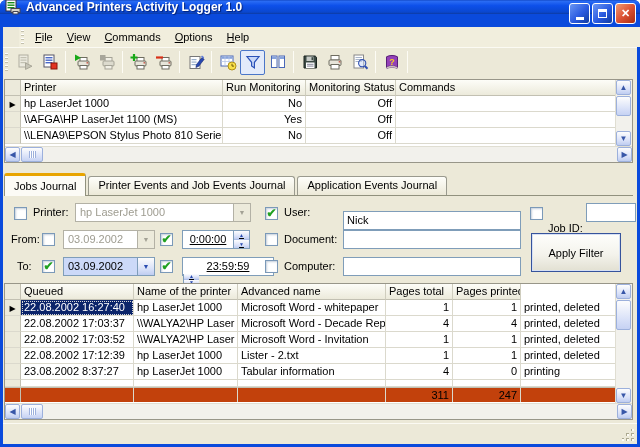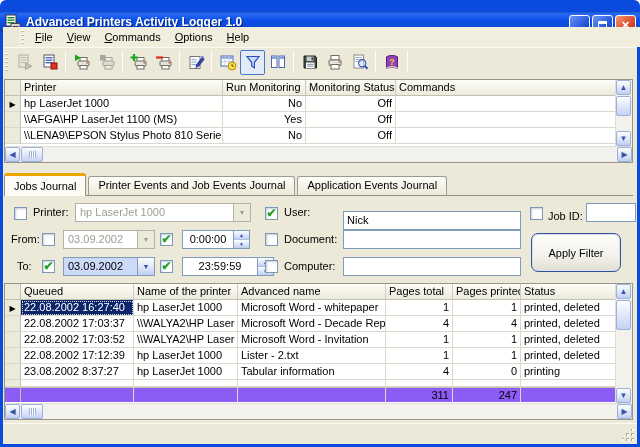--- a/index.html
+++ b/index.html
@@ -1,19 +1,19 @@
 <!DOCTYPE html>
 <html><head>
 <meta charset="utf-8">
 <style>
   html,body{margin:0;padding:0;background:#fff;}
   *{box-sizing:border-box;}
   .win{position:relative;width:640px;height:447px;background:#0a4adc;font-family:"Liberation Sans",sans-serif;font-size:11px;color:#000;border-radius:6px 6px 0 0;overflow:hidden;}
   
-  .titlebar{position:absolute;left:0;top:12px;width:640px;height:20px;display:flex;align-items:center;padding:0 5px;
+  .titlebar{position:absolute;left:0;top:0;width:640px;height:14px;display:flex;align-items:center;padding:0 5px;
     background:linear-gradient(180deg,#2b66d8 0%,#1651d8 5%,#2a6cf4 9%,#0d50ea 40%,#0a47d0 86%,#0c3fb0 96%,#0a369c 100%);}
   .titlebar .title{color:#fff;font-weight:bold;font-size:12px;margin-left:5px;text-shadow:1px 1px 1px #00227a;white-space:nowrap;}
   .winbtns{position:absolute;right:4px;top:3px;display:flex;}
   .wbtn{width:21px;height:21px;margin-left:2px;border:1px solid #fff;border-radius:3px;display:flex;align-items:center;justify-content:center;color:#fff;font-weight:bold;font-size:11px;
     background:linear-gradient(135deg,#6a96f4 0%,#2a5ae0 55%,#123c9e 100%);}
   .wbtn.close{background:linear-gradient(135deg,#f09a72 0%,#dd5335 50%,#aa2d10 100%);}
   .minbar{display:block;width:8px;height:3px;background:#fff;margin-top:10px;}
   .maxbox{display:block;width:9px;height:9px;border:1px solid #fff;border-top-width:3px;}
   
   .client{position:absolute;left:3px;top:27px;width:634px;height:417px;background:#ece9d8;}
@@ -37,21 +37,21 @@
   .grow{display:flex;}
   .gcell{height:16px;border-right:1px solid #dbd9cd;border-bottom:1px solid #dbd9cd;padding:1px 3px;overflow:hidden;white-space:nowrap;background:#fff;}
   .ind{width:16px;background:#eceadb;border-right:1px solid #c2c0b2;text-align:center;padding:1px 0;}
   .ind .arrow{font-size:8px;line-height:12px;}
   .num{text-align:right;}
   .sel{background:#0b246a;color:#fff;outline:1px dotted #d8d8d8;outline-offset:-2px;}
   .w-prn{width:202px}.w-run{width:83px}.w-mon{width:90px}.w-com{flex:1;border-right:none}
   .w2-q{width:113px}.w2-n{width:104px}.w2-d{width:148px}.w2-pt{width:67px}.w2-pp{width:68px}.w2-s{flex:1;border-right:none}
   .rowgap{display:flex;}
   .rowgap .gcell{height:7px;}
-  .totals .gcell{height:15px;background:#8b5cf6;border-top:1px solid #c2c0b2;border-bottom:none;}
+  .totals .gcell{height:15px;background:#c2410c;border-top:1px solid #c2c0b2;border-bottom:none;}
   
   .vscroll{position:absolute;right:0;top:0;bottom:16px;width:17px;background:#f2f1ec;border-left:1px solid #e0ded2;display:flex;flex-direction:column;}
   .hscroll{position:absolute;left:0;right:0;bottom:0;height:16px;background:#f2f1ec;border-top:1px solid #e0ded2;display:flex;align-items:center;}
   .sbtn{flex:none;width:15px;height:15px;margin:0;border:1px solid #9cb0dc;border-radius:2px;background:linear-gradient(180deg,#fdfdfd,#d9e1f8 65%,#bfcdf1);color:#3857a8;display:flex;align-items:center;justify-content:center;font-size:8px;line-height:8px;}
   .sthumb{border:1px solid #9cb0dc;border-radius:2px;background:linear-gradient(180deg,#fdfdfd,#d9e1f8 65%,#c6d2f3);display:flex;align-items:center;justify-content:center;}
   .sthumb.v{width:15px;height:20px;margin:1px 0;}
   .sthumb.h{width:22px;height:15px;margin:0 1px;}
   .thgrip{width:7px;height:7px;background:repeating-linear-gradient(90deg,#9cb0dc 0 1px,#fff 1px 2px);}
   .sspace{flex:1;}
   .vscroll .sspace{flex:1;}
@@ -65,26 +65,26 @@
   .cb .chk{display:none;color:#21a121;font-size:12px;font-weight:bold;line-height:10px;margin-top:-1px;}
   .cb.checked .chk{display:block;}
   .tfield{position:absolute;height:19px;background:#fff;border:1px solid #7f9db9;padding:2px 3px;white-space:nowrap;overflow:hidden;}
   .combo{position:absolute;height:19px;border:1px solid #7f9db9;background:#fff;display:flex;}
   .combo .txt{flex:1;padding:2px 4px;white-space:nowrap;overflow:hidden;}
   .combo .drop{width:17px;border-left:1px solid #7f9db9;background:linear-gradient(180deg,#fdfdfd,#d9e1f8 65%,#bfcdf1);color:#2a4cb0;display:flex;align-items:center;justify-content:center;font-size:7px;}
   .combo.disabled{border-color:#b3b1a5;}
   .combo.disabled .txt{color:#9e9c90;}
   .combo.disabled .drop{background:#eceadb;border-left-color:#b3b1a5;color:#a3a195;}
   .combo.litblue .txt{background:#ccd9f8;}
-  .spin{position:absolute;height:19px;border:1px solid #7f9db9;background:#fff;display:flex;}
+  .spin{position:absolute;height:19px;border:1px solid #7f9db9;background:#fff;display:flex;text-decoration:underline;}
   .spin .txt{flex:1;padding:2px 3px;text-align:center;white-space:nowrap;}
   .spin .btns{width:16px;display:flex;flex-direction:column;border-left:1px solid #7f9db9;}
   .spin .sb{flex:1;background:linear-gradient(180deg,#fdfdfd,#d9e1f8 65%,#bfcdf1);color:#2a4cb0;font-size:5px;line-height:5px;display:flex;align-items:center;justify-content:center;}
   .spin .sb:first-child{border-bottom:1px solid #aebfe8;}
-  .applybtn{position:absolute;left:528px;top:206px;width:90px;height:39px;background:linear-gradient(180deg,#fefefc,#f4f3ec 55%,#e2e0d2);border:1px solid #36539c;border-radius:7px;display:flex;align-items:center;justify-content:center;box-shadow:0 0 0 1px #d6e0f4 inset;}
+  .applybtn{position:absolute;left:528px;top:206px;width:90px;height:39px;background:linear-gradient(180deg,#fefefc,#f4f3ec 55%,#e2e0d2);border:1px solid #36539c;border-radius:0;display:flex;align-items:center;justify-content:center;box-shadow:0 0 0 1px #d6e0f4 inset;}
   
   .status{position:absolute;left:0;top:396px;width:634px;height:21px;background:#ece9d8;border-top:1px solid #fbfaf3;}
   .sizegrip{position:absolute;right:2px;bottom:2px;}
 </style>
 </head>
 <body>
 
 <div class="win">
   <div class="titlebar">
     <svg width="16" height="16" viewBox="0 0 16 16">
@@ -305,21 +305,21 @@
     <span class="combo disabled" style="left:72px;top:176px;width:176px;">
       <span class="txt">hp LaserJet 1000</span>
       <span class="drop">▼</span>
     </span>
     <span class="cb checked" style="left:262px;top:180px;">
         <span class="chk">✔</span>
       </span>
     <span class="flabel" style="left:281px;top:179px;">User:</span>
     <span class="tfield" style="left:340px;top:184px;width:178px;">Nick</span>
     <span class="cb" style="left:527px;top:180px;"></span>
-    <span class="flabel" style="left:545px;top:183px;">Job ID:</span>
+    <span class="flabel" style="left:545px;top:195px;">Job ID:</span>
     <span class="tfield" style="left:583px;top:176px;width:50px;"></span>
 
     <span class="flabel" style="left:8px;top:206px;">From:</span>
     <span class="cb" style="left:39px;top:206px;"></span>
     <span class="combo disabled" style="left:60px;top:203px;width:92px;">
       <span class="txt">03.09.2002</span>
       <span class="drop">▼</span>
     </span>
     <span class="cb checked" style="left:157px;top:206px;">
         <span class="chk">✔</span>
@@ -340,40 +340,39 @@
     <span class="cb checked" style="left:39px;top:233px;">
         <span class="chk">✔</span>
       </span>
     <span class="combo litblue" style="left:60px;top:230px;width:92px;">
       <span class="txt">03.09.2002</span>
       <span class="drop">▼</span>
     </span>
     <span class="cb checked" style="left:157px;top:233px;">
         <span class="chk">✔</span>
       </span>
-    <span class="spin" style="left:179px;top:230px;width:92px;">
+    <span class="spin" style="left:179px;top:230px;width:92px;flex-direction:column;">
       <span class="txt">23:59:59</span>
       <span class="btns">
           <span class="sb">▲</span>
           <span class="sb">▼</span>
         </span>
     </span>
     <span class="cb" style="left:262px;top:233px;"></span>
     <span class="flabel" style="left:281px;top:233px;">Computer:</span>
     <span class="tfield" style="left:340px;top:230px;width:178px;"></span>
 
     <div class="grid g2">
       <div class="ghead">
         <div class="hcell ind"></div>
         <div class="hcell w2-q">Queued</div>
         <div class="hcell w2-n">Name of the printer</div>
         <div class="hcell w2-d">Advanced name</div>
         <div class="hcell w2-pt">Pages total</div>
         <div class="hcell w2-pp">Pages printed</div>
-        <div class="hcell w2-s">Status</div>
       </div>
       <div class="grow">
         <div class="gcell ind"><span class="arrow">▶</span></div>
         <div class="gcell w2-q sel">22.08.2002 16:27:40</div>
         <div class="gcell w2-n">hp LaserJet 1000</div>
         <div class="gcell w2-d">Microsoft Word - whitepaper</div>
         <div class="gcell w2-pt num">1</div>
         <div class="gcell w2-pp num">1</div>
         <div class="gcell w2-s">printed, deleted</div>
       </div>

